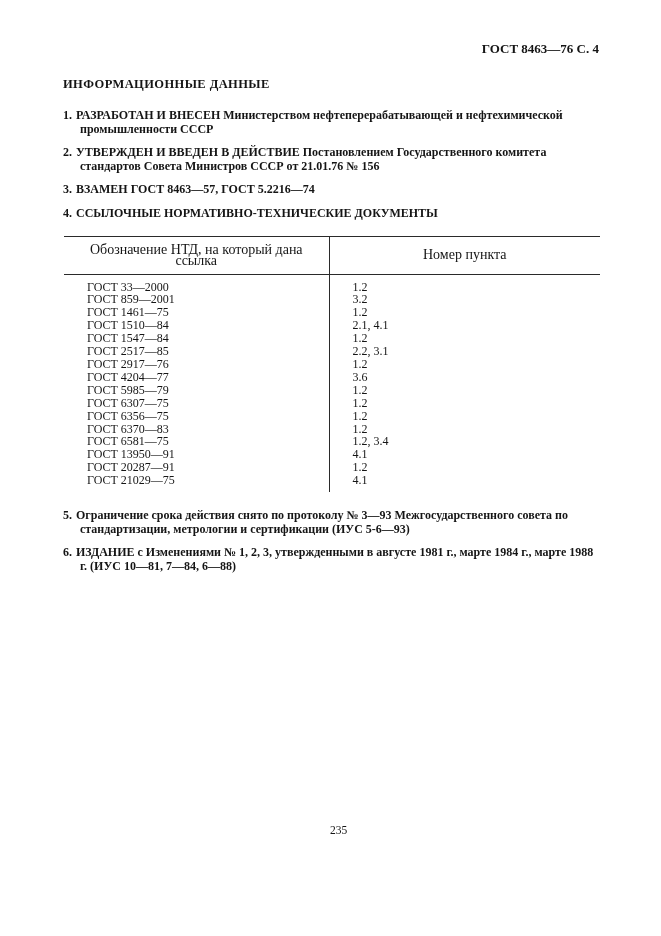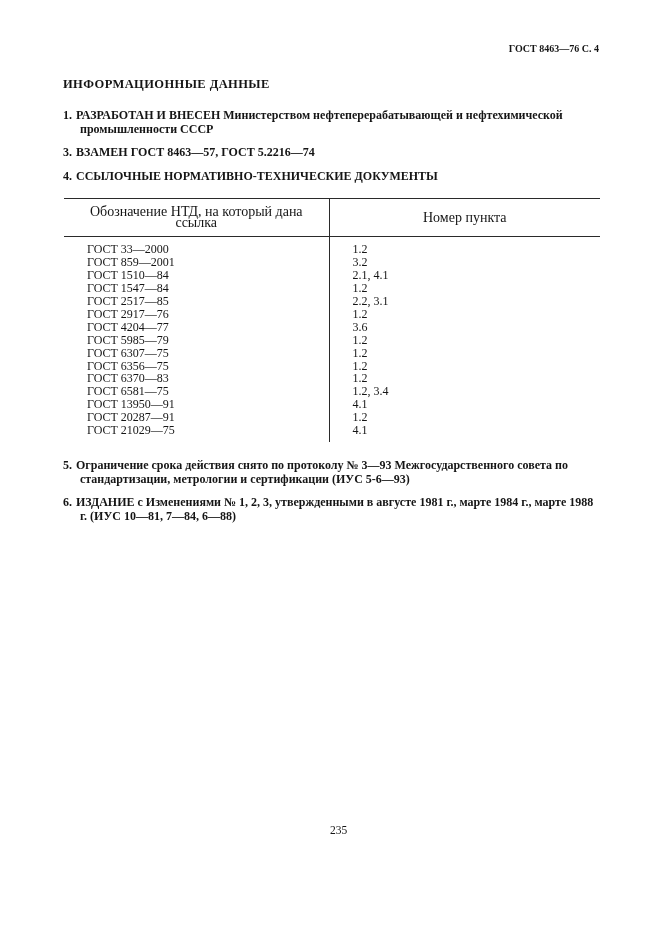--- a/index.html
+++ b/index.html
@@ -12,21 +12,21 @@
     overflow:hidden;
   }
   .page {
     position:absolute;
     inset:0;
     padding:42px 62px 0 63px;
   }
   .header-right {
     text-align:right;
     font-weight:bold;
-    font-size:10px;
+    font-size:13px;
     line-height:14px;
   }
   .doc-title {
     font-weight:bold;
     font-size:12.5px;
     letter-spacing:0.4px;
     margin-top:21px;
   }
   .items-block { margin-top:17px;font-family:Liberation Serif, serif; }
   .doc-item {
@@ -79,39 +79,44 @@
 <body>
 
 <div class="page">
 
   <div class="header-right">ГОСТ 8463—76 С. 4</div>
 
   <div class="doc-title">ИНФОРМАЦИОННЫЕ ДАННЫЕ</div>
 
   <div class="items-block">
     <div class="doc-item"><span class="item-num">1.</span><span>РАЗРАБОТАН И ВНЕСЕН Министерством нефтеперерабатывающей и нефтехимической промыш­ленности СССР</span></div>
+    <div class="doc-item"><span class="item-num">2.</span><span>УТВЕРЖДЕН И ВВЕДЕН В ДЕЙСТВИЕ Постановлением Государственного комитета стандартов Совета Министров СССР от 21.01.76 № 156</span></div>
     <div class="doc-item"><span class="item-num">3.</span><span>ВЗАМЕН ГОСТ 8463—57, ГОСТ 5.2216—74</span></div>
     <div class="doc-item"><span class="item-num">4.</span><span>ССЫЛОЧНЫЕ НОРМАТИВНО-ТЕХНИЧЕСКИЕ ДОКУМЕНТЫ</span></div>
   </div>
 
   <table class="ntd-table">
     <thead>
       <tr>
         <th class="col-ntd">Обозначение НТД, на который дана ссылка</th>
         <th class="col-num">Номер пункта</th>
       </tr>
     </thead>
     <tbody>
         <tr>
           <td class="col-ntd">ГОСТ 33—2000</td>
           <td class="col-num">1.2</td>
         </tr>
         <tr>
           <td class="col-ntd">ГОСТ 859—2001</td>
           <td class="col-num">3.2</td>
+        </tr>
+        <tr>
+          <td class="col-ntd">ГОСТ 1461—75</td>
+          <td class="col-num">1.2</td>
         </tr>
         <tr>
           <td class="col-ntd">ГОСТ 1510—84</td>
           <td class="col-num">2.1, 4.1</td>
         </tr>
         <tr>
           <td class="col-ntd">ГОСТ 1547—84</td>
           <td class="col-num">1.2</td>
         </tr>
         <tr>

